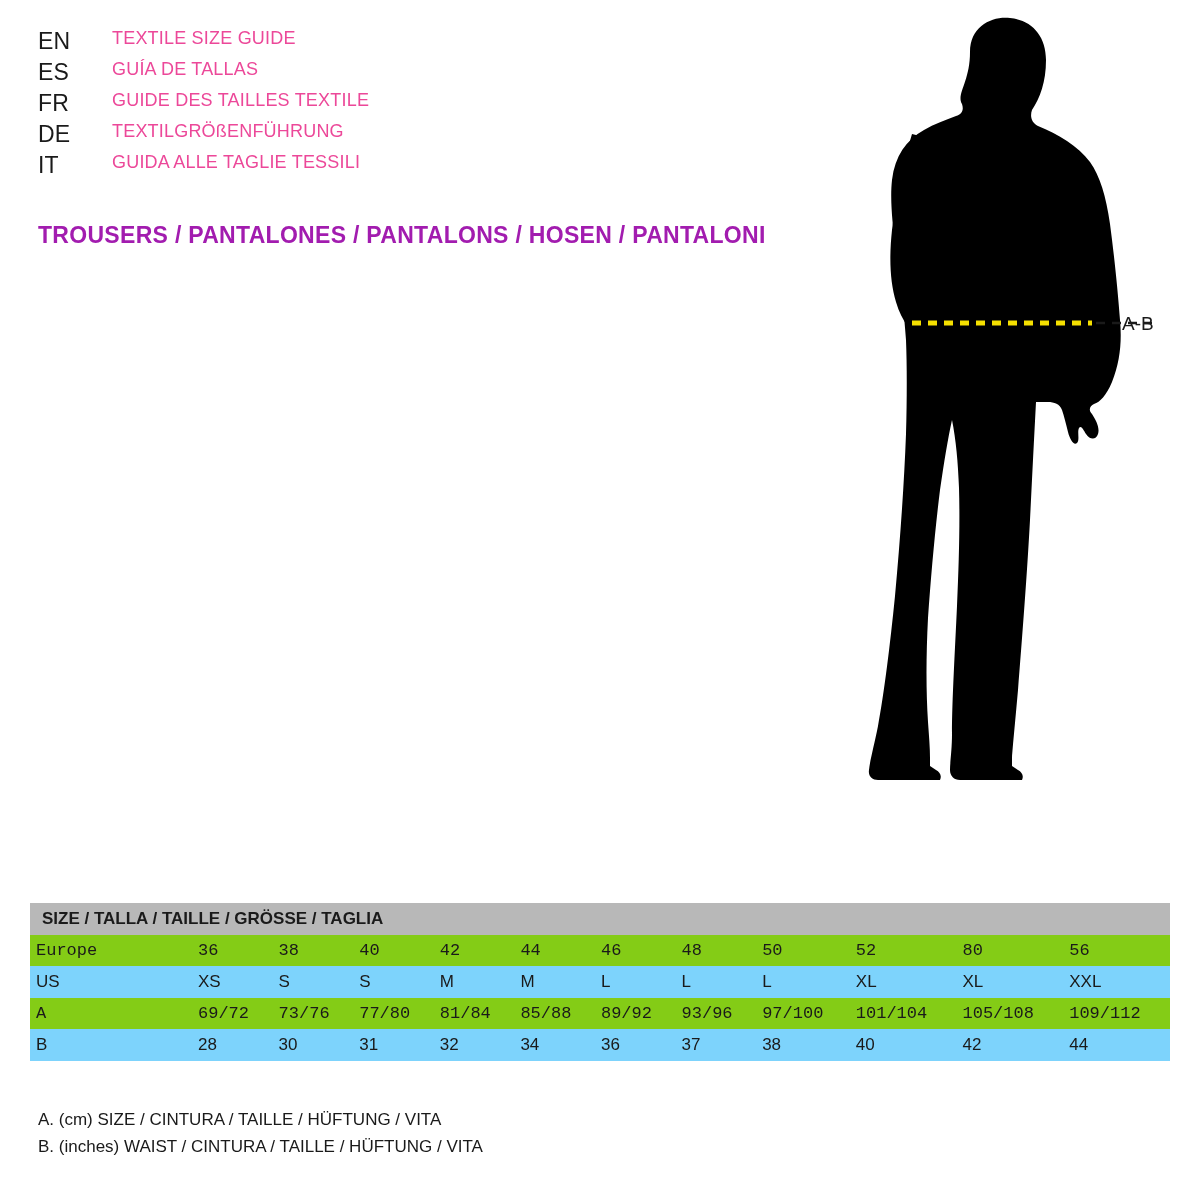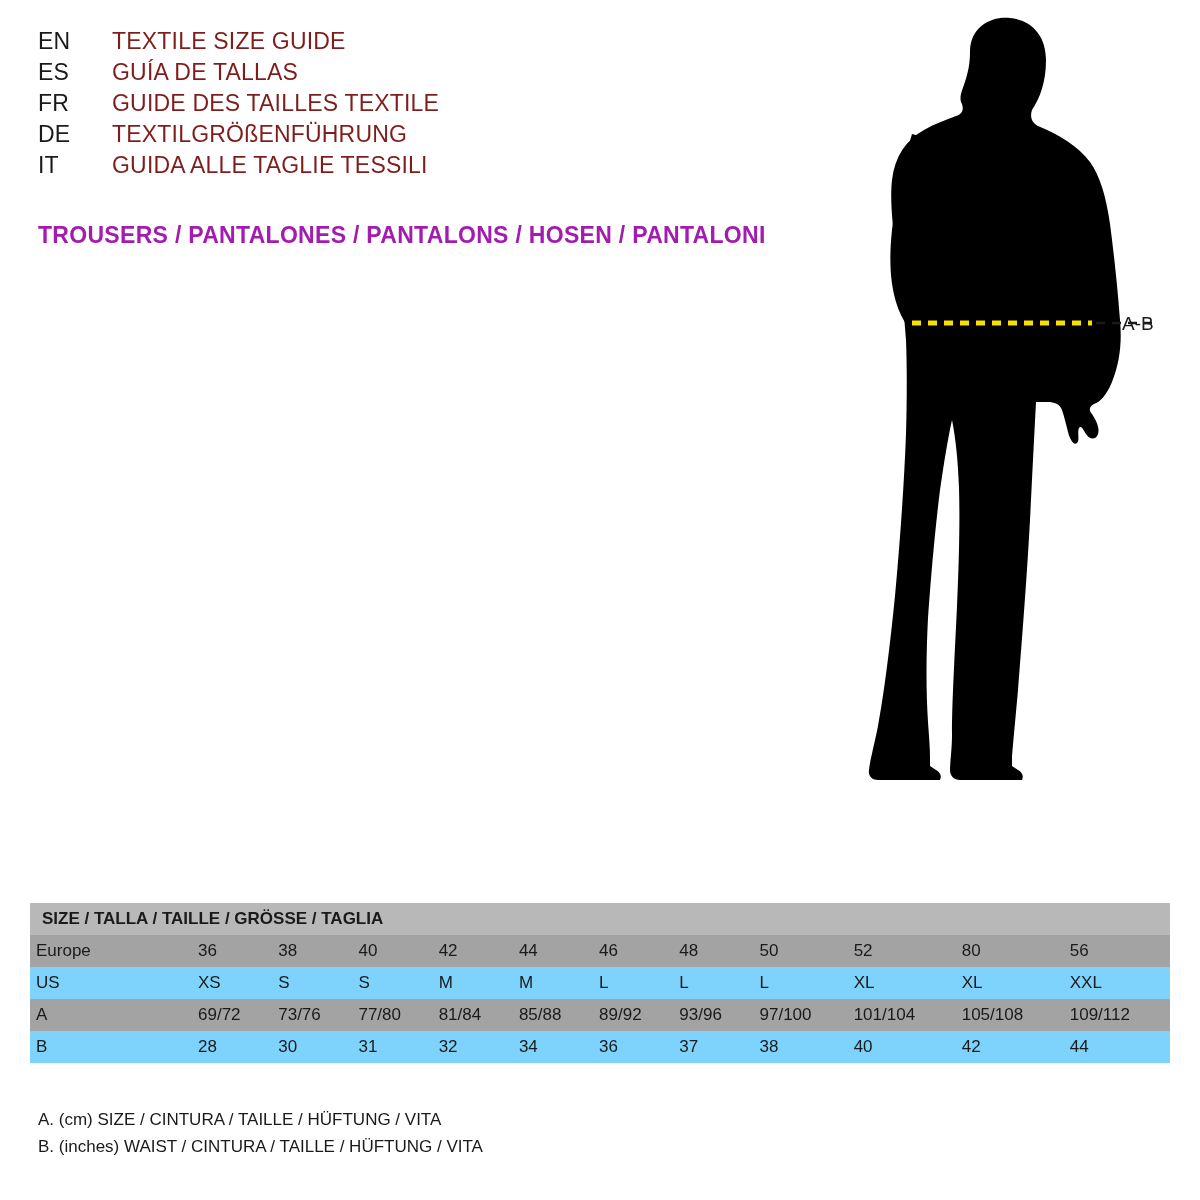--- a/index.html
+++ b/index.html
@@ -34,23 +34,23 @@
     height: 31px;
   }
   .lang-code {
     width: 74px;
     flex: 0 0 74px;
     font-size: 23px;
     letter-spacing: 0.2px;
     color: #1a1a1a;
   }
   .lang-text {
-    font-size: 23px;
+    font-size: 18px;
     letter-spacing: 0.2px;
-    color: #7f1d1d;
+    color: #ec4899;
     white-space: nowrap;
   }
   .garment-title {
     position: absolute;
     left: 38px;
     top: 222px;
     font-size: 23px;
     font-weight: bold;
     letter-spacing: 0.3px;
     color: #a21caf;
@@ -105,21 +105,21 @@
   .hdr-row td {
     background: #b8b8b8;
     font-weight: bold;
     font-size: 17px;
     height: 30px;
   }
   .hdr-row td.hdr-label {
     padding-left: 12px;
     text-align: left;
   }
-  .row-light td { background: #a3a3a3; }
+  .row-light td { background: #84cc16; font-family: Liberation Mono, monospace; }
   .row-dark td { background: #7dd3fc; }
   td.rowlabel {
     padding-left: 12px;
     text-align: left;
     width: 150px;
   }
   td.cell {
     white-space: nowrap;
   }
 

